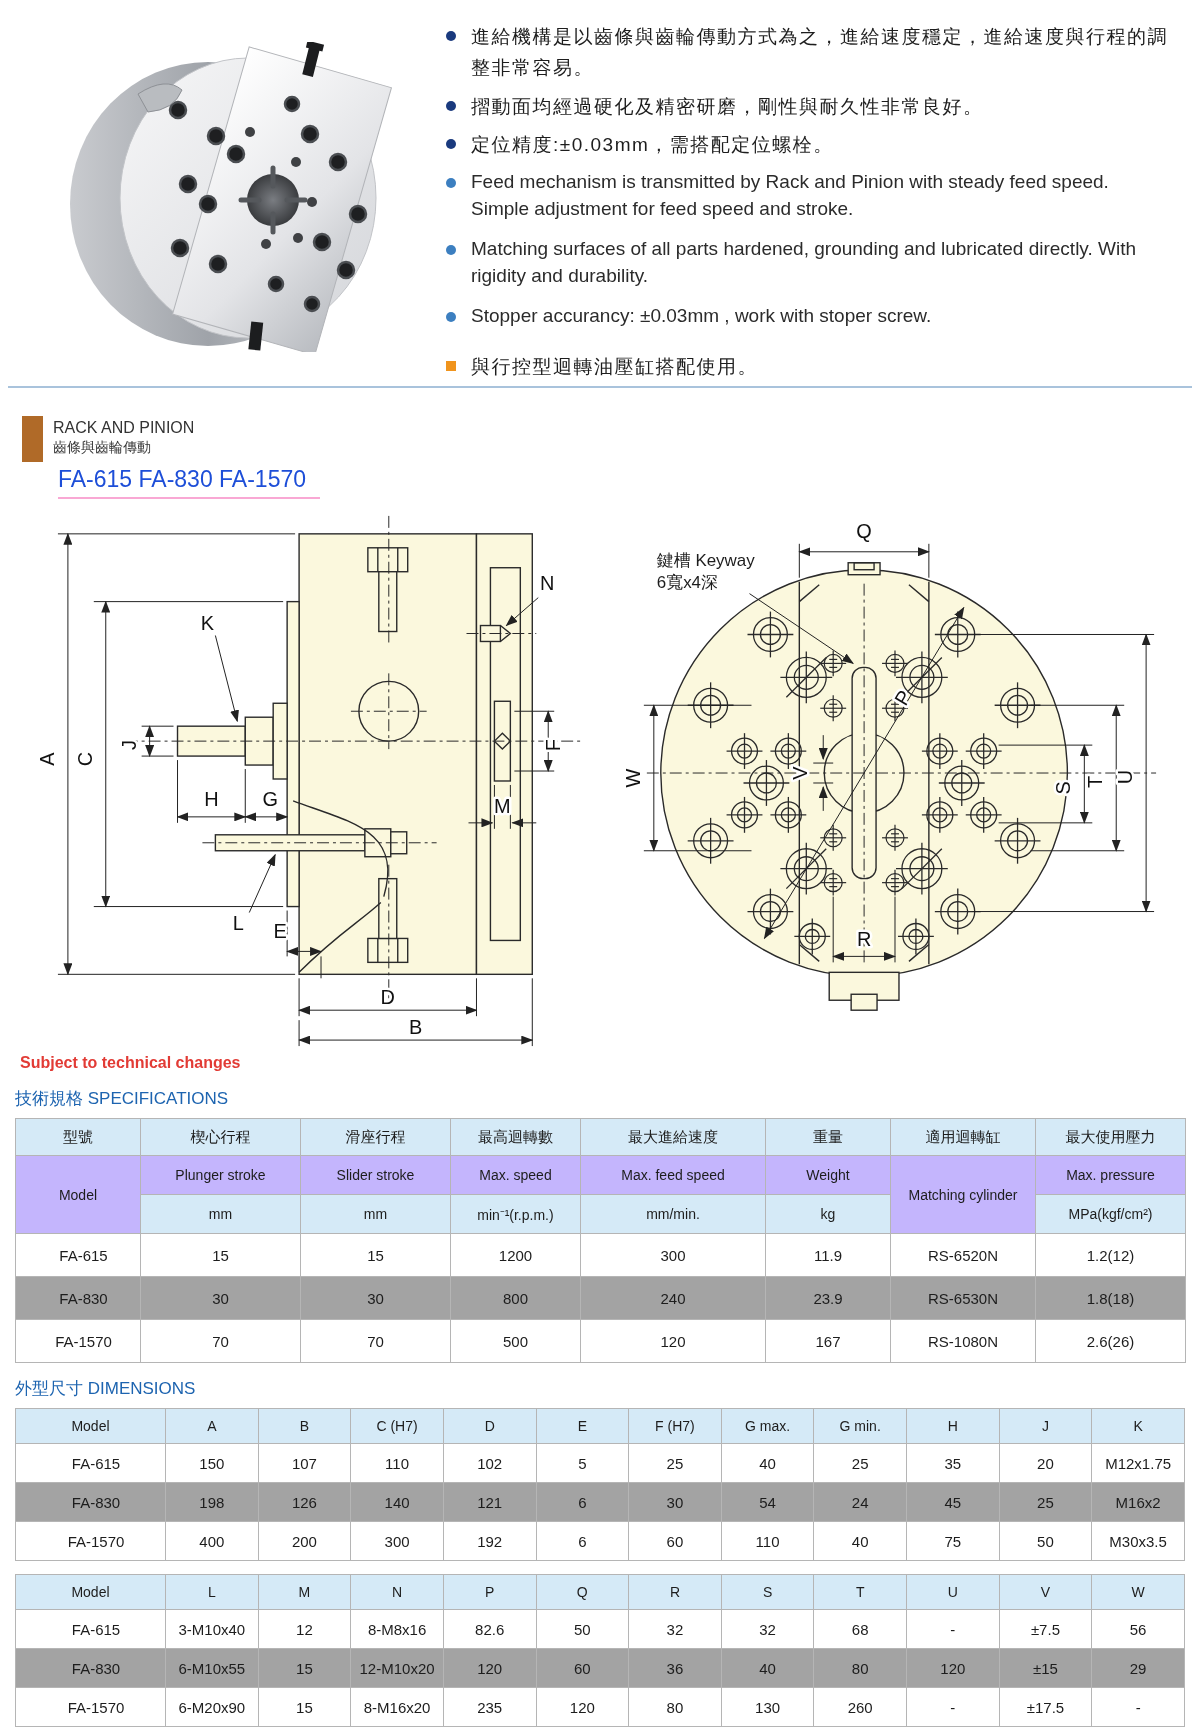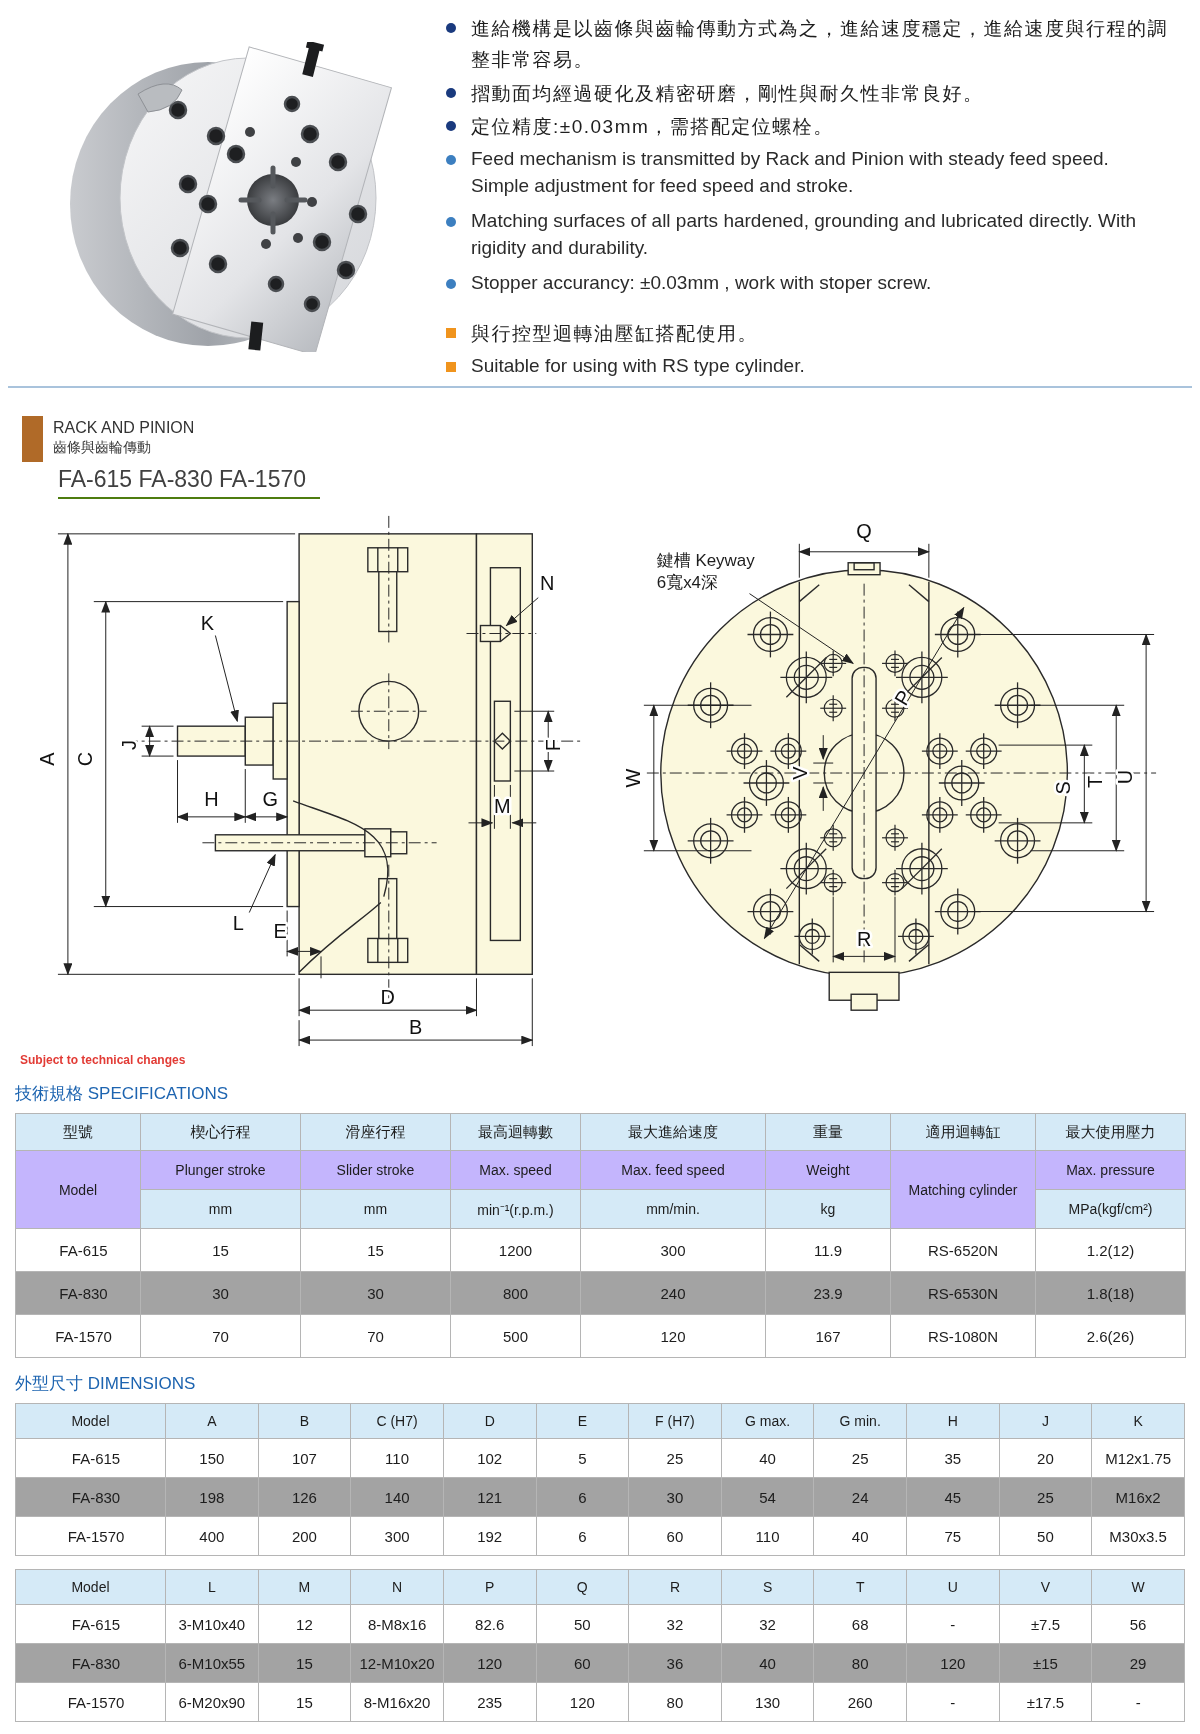--- a/index.html
+++ b/index.html
@@ -3,51 +3,51 @@
 <meta charset="utf-8">
 <style>
   html,body{margin:0;padding:0;background:#fff;}
   body{width:1200px;height:1734px;position:relative;overflow:hidden;
        font-family:"Liberation Sans",sans-serif;color:#222;}
 
   
   .top{display:flex;padding:14px 30px 0 60px;height:372px;box-sizing:border-box;}
   .photo-wrap{flex:none;width:340px;height:310px;margin-top:28px;}
   .bullets{flex:1;padding-left:46px;padding-top:0;}
-  .b-item{display:flex;gap:15px;margin-bottom:3px;}
+  .b-item{display:flex;gap:15px;margin-bottom:3px;margin-top:8px;}
   .b-mark{flex:none;width:10px;height:10px;margin-top:9px;}
   .dot-navy{background:#1a3a7e;border-radius:50%;}
   .dot-blue{background:#3c7fc0;border-radius:50%;}
   .sq-orange{background:#f0941d;}
   .b-zh{font-size:19px;line-height:1.62;letter-spacing:1.5px;color:#1d1d1d;}
   .b-en{font-size:19px;line-height:1.4;color:#2b2b2b;margin-bottom:6px;}
   .gap-before{margin-top:16px;}
 
   
   .divider{border:none;border-top:2px solid #a9c3dc;margin:14px 8px 0 8px;}
 
   
   .section-head{display:flex;margin:28px 0 0 22px;}
   .orange-bar{flex:none;width:21px;height:46px;background:#b06a28;margin-right:10px;}
   .sh-title{font-size:16px;color:#333;line-height:1.3;padding-top:2px;}
   .sh-sub{font-size:14px;color:#333;}
-  .models-line{display:inline-block;margin:4px 0 0 58px;font-size:23px;color:#404040;
-               border-bottom:2px solid #4d7c0f;padding:0 14px 4px 0;}
+  .models-line{display:inline-block;margin:4px 0 0 58px;font-size:23px;color:#1d4ed8;
+               border-bottom:2px solid #f9a8d4;padding:0 14px 4px 0;}
 
   
   .drawings{display:flex;margin:6px 0 0 38px;height:548px;}
   svg text{font-family:"Liberation Sans",sans-serif;}
   .dl{font-size:20px;fill:#111;paint-order:stroke;stroke:#ffffff;stroke-width:5px;
       stroke-linejoin:round;text-anchor:middle;}
   .kw{font-size:17px;fill:#1d1d1d;paint-order:stroke;stroke:#fff;stroke-width:4px;stroke-linejoin:round;}
 
   
   .notice{margin:0 0 0 20px;line-height:1.25;}
   .notice .zh{font-size:13px;color:#e23b35;}
-  .notice .en{font-size:12px;font-weight:bold;color:#e23b35;}
+  .notice .en{font-size:16px;font-weight:bold;color:#e23b35;}
   .blue-head{font-size:17px;color:#1d64b0;margin:14px 0 8px 15px;font-weight:normal;}
 
   
   table{border-collapse:collapse;table-layout:fixed;width:1170px;margin-left:15px;
         font-size:15px;color:#1d1d1d;}
   th,td{border:1px solid #b5b5b5;text-align:center;font-weight:normal;padding:0 3px;
         overflow:hidden;white-space:nowrap;}
   .spec tr.hz th{background:#d5eaf7;height:36px;font-size:15px;}
   .spec tr.he th{background:#c4b5fd;height:38px;font-size:14px;}
   .spec tr.hu th{background:#d5eaf7;height:38px;font-size:14px;}
@@ -152,24 +152,20 @@
       <span class="b-mark dot-blue"></span>
       <span class="b-en">Matching surfaces of all parts hardened, grounding and lubricated directly. With rigidity and durability.</span>
     </div>
     <div class="b-item">
       <span class="b-mark dot-blue"></span>
       <span class="b-en">Stopper accurancy: ±0.03mm , work with stoper screw.</span>
     </div>
     <div class="b-item gap-before">
       <span class="b-mark sq-orange"></span>
       <span class="b-zh">與行控型迴轉油壓缸搭配使用。</span>
-    </div>
-    <div class="b-item">
-      <span class="b-mark sq-orange"></span>
-      <span class="b-en">Suitable for using with RS type cylinder.</span>
     </div>
   </div>
 </div>
 
 <hr class="divider">
 
 <div class="section-head">
   <div class="orange-bar"></div>
   <div>
     <div class="sh-title">RACK AND PINION</div>

